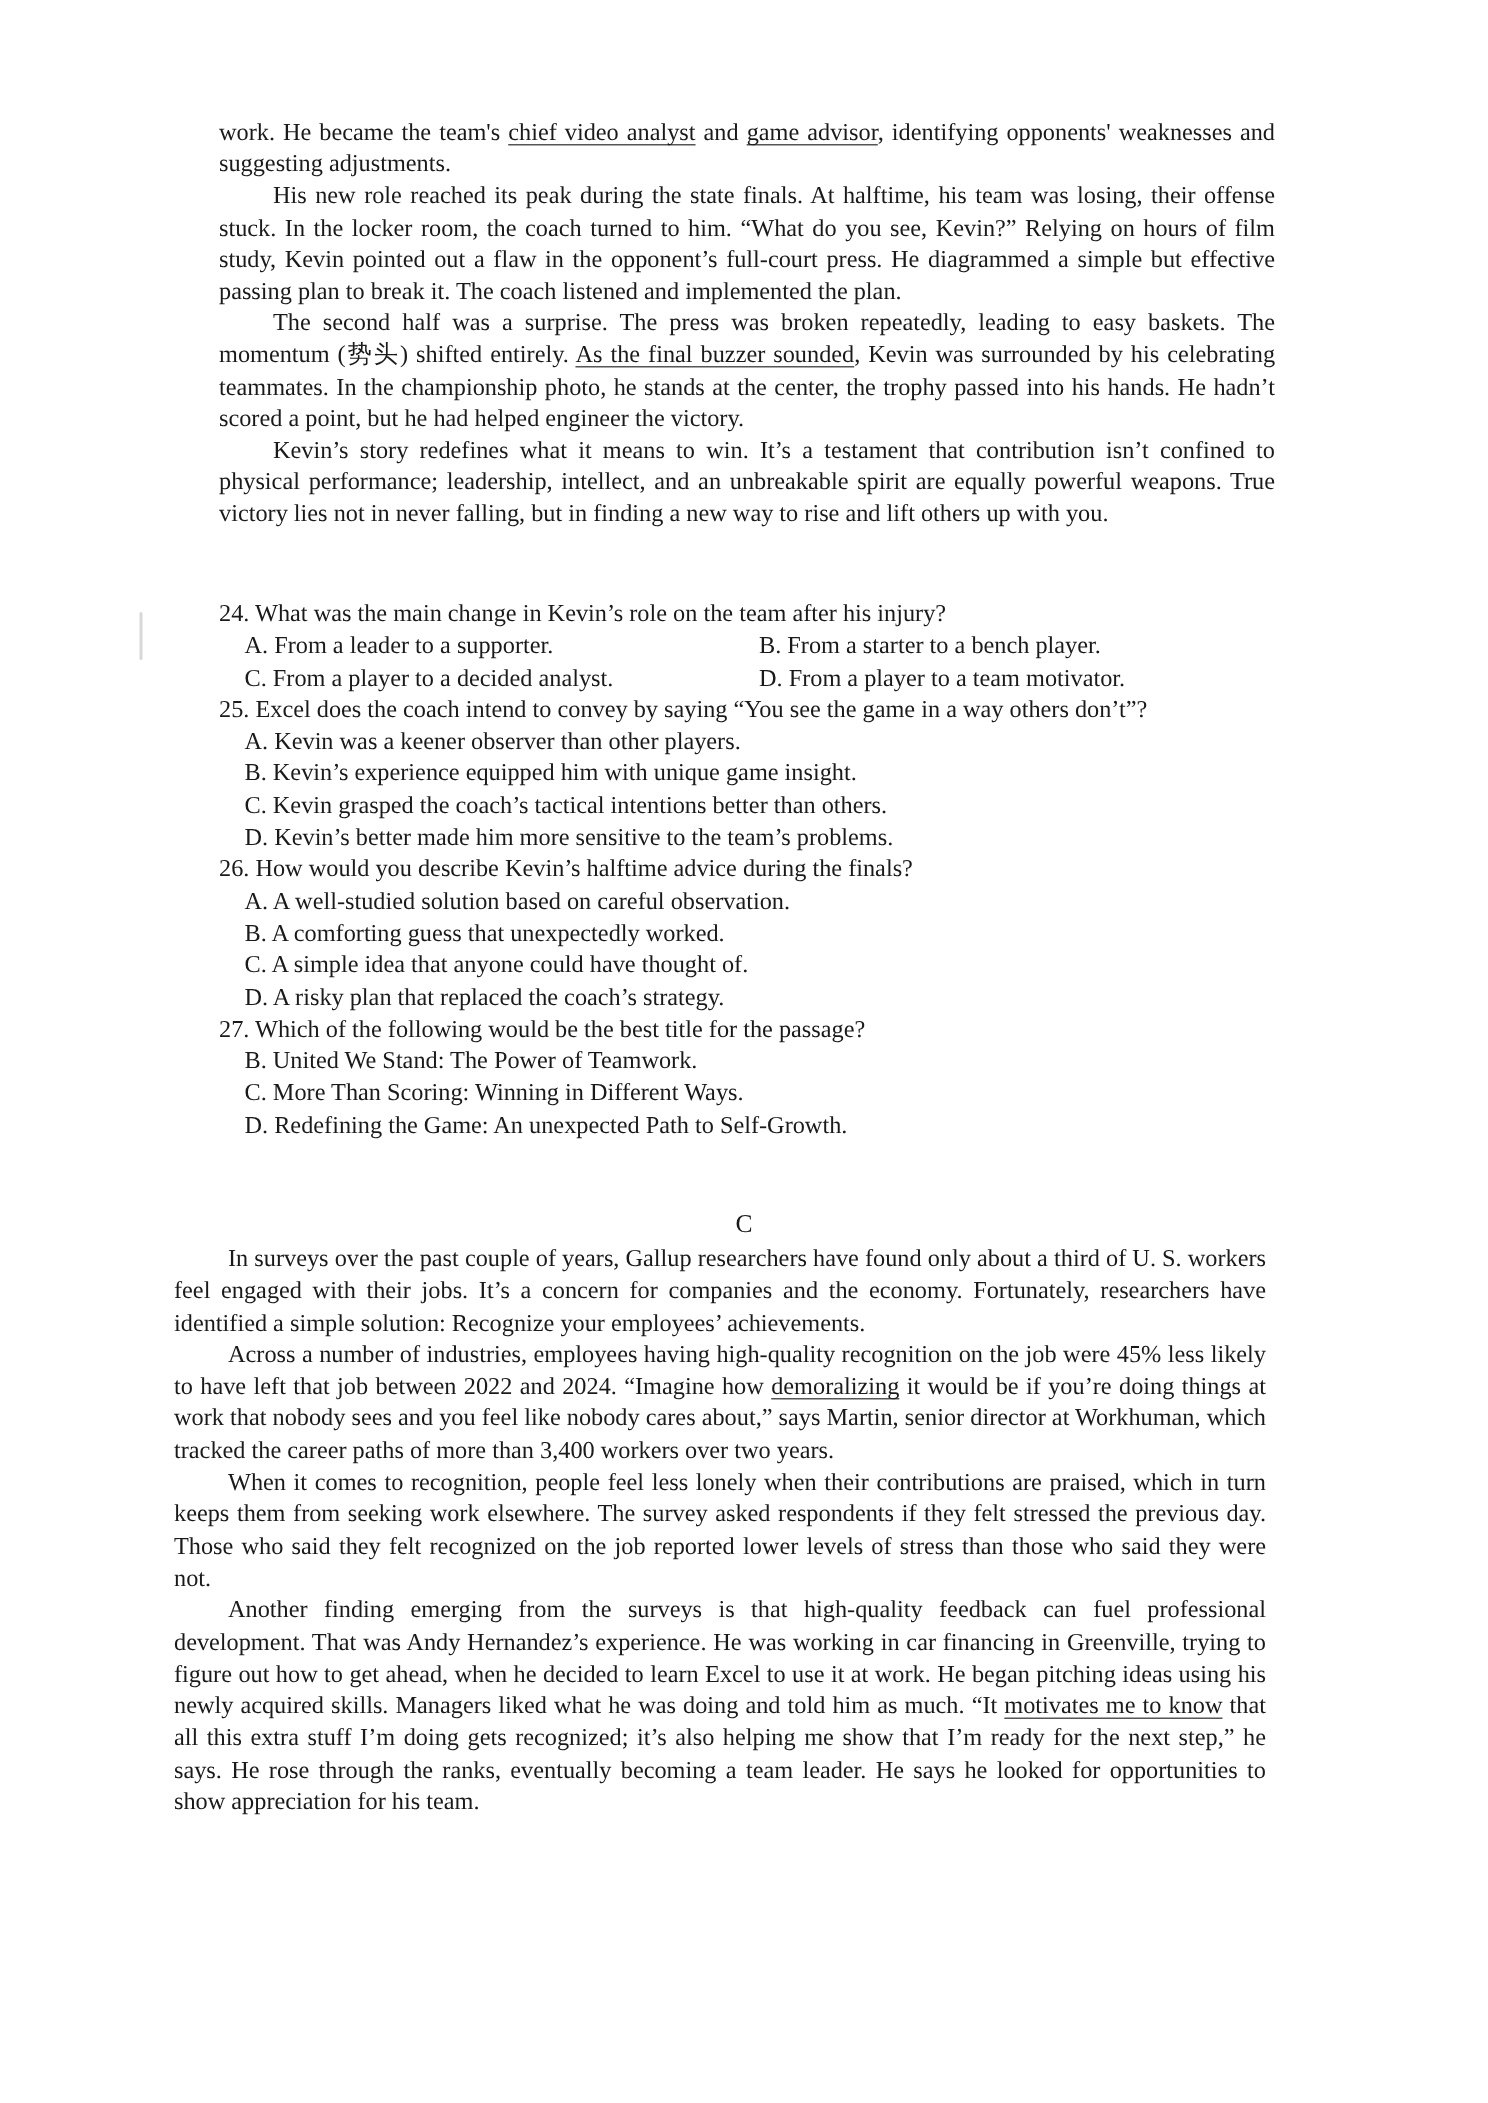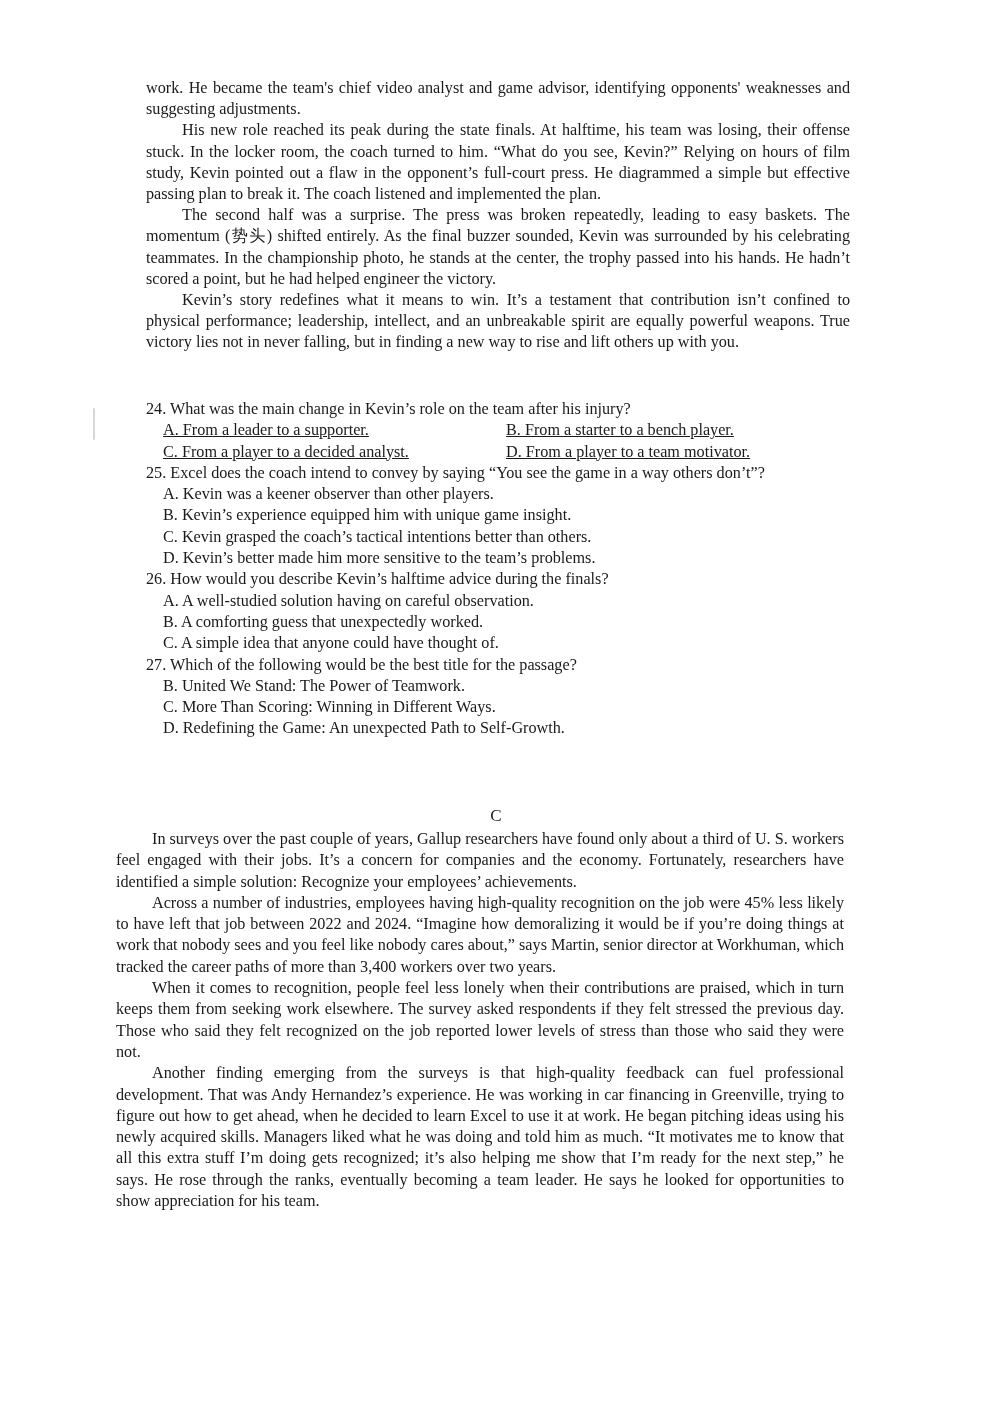--- a/index.html
+++ b/index.html
@@ -7,24 +7,24 @@
     width: 992px; height: 1402px; position: relative; overflow: hidden;
     font-family: "Liberation Serif", serif; color: #1a1a1a;
   }
   .page { position: absolute; left: 0; top: 0; width: 992px; height: 1402px; }
   .block { position: absolute; left: 146px; width: 704px; font-size: 16.2px; line-height: 21.2px; text-align: justify; }
   .para { margin: 0; text-indent: 0; }
   .para.indent { text-indent: 36px; }
   .q-block { position: absolute; left: 146px; width: 704px; font-size: 16.2px; line-height: 21.3px; }
   .q { margin: 0; }
   .opt { margin: 0 0 0 17px; }
-  .opt-row { display: flex; margin-left: 17px; text-decoration: underline; }
+  .opt-row { display: flex; margin-left: 17px; }
   .opt-row .col { width: 343px; }
   .section-title { position: absolute; left: 0; width: 992px; text-align: center; top: 806px; font-size: 17px; }
-  .u { text-decoration-color: #555; text-underline-offset: 3px; }
+  .u { text-decoration: underline; text-decoration-color: #555; text-underline-offset: 3px; }
   .margin-mark { position: absolute; left: 93px; top: 408px; width: 2px; height: 32px; background: #d8d8d8; border-radius: 1px; }
   .blockC { position: absolute; left: 116px; width: 728px; font-size: 16.2px; line-height: 21.3px; text-align: justify; }
 </style>
 </head>
 <body>
 
 <div class="page">
 
   <div class="block" style="top:78px;">
     <p class="para"><span>work. He became the team's </span><span class="u">chief video analyst</span><span> and </span><span class="u">game advisor</span><span>, identifying opponents' weaknesses and suggesting adjustments.</span></p>
@@ -51,23 +51,24 @@
     <div>
       <p class="q"><span>25.</span> <span>Excel does the coach intend to convey by saying “You see the game in a way others don’t”?</span></p>
       <p class="opt">A. Kevin was a keener observer than other players.</p>
       <p class="opt">B. Kevin’s experience equipped him with unique game insight.</p>
       <p class="opt">C. Kevin grasped the coach’s tactical intentions better than others.</p>
       <p class="opt">D. Kevin’s better made him more sensitive to the team’s problems.</p>
     </div>
 
     <div>
       <p class="q"><span>26.</span> <span>How would you describe Kevin’s halftime advice during the finals?</span></p>
-      <p class="opt">A. A well-studied solution having on careful observation.</p>
+      <p class="opt">A. A well-studied solution based on careful observation.</p>
       <p class="opt">B. A comforting guess that unexpectedly worked.</p>
       <p class="opt">C. A simple idea that anyone could have thought of.</p>
+      <p class="opt">D. A risky plan that replaced the coach’s strategy.</p>
     </div>
 
     <div>
       <p class="q"><span>27.</span> <span>Which of the following would be the best title for the passage?</span></p>
       <p class="opt">B. United We Stand: The Power of Teamwork.</p>
       <p class="opt">C. More Than Scoring: Winning in Different Ways.</p>
       <p class="opt">D. Redefining the Game: An unexpected Path to Self-Growth.</p>
     </div>
   </div>
 

